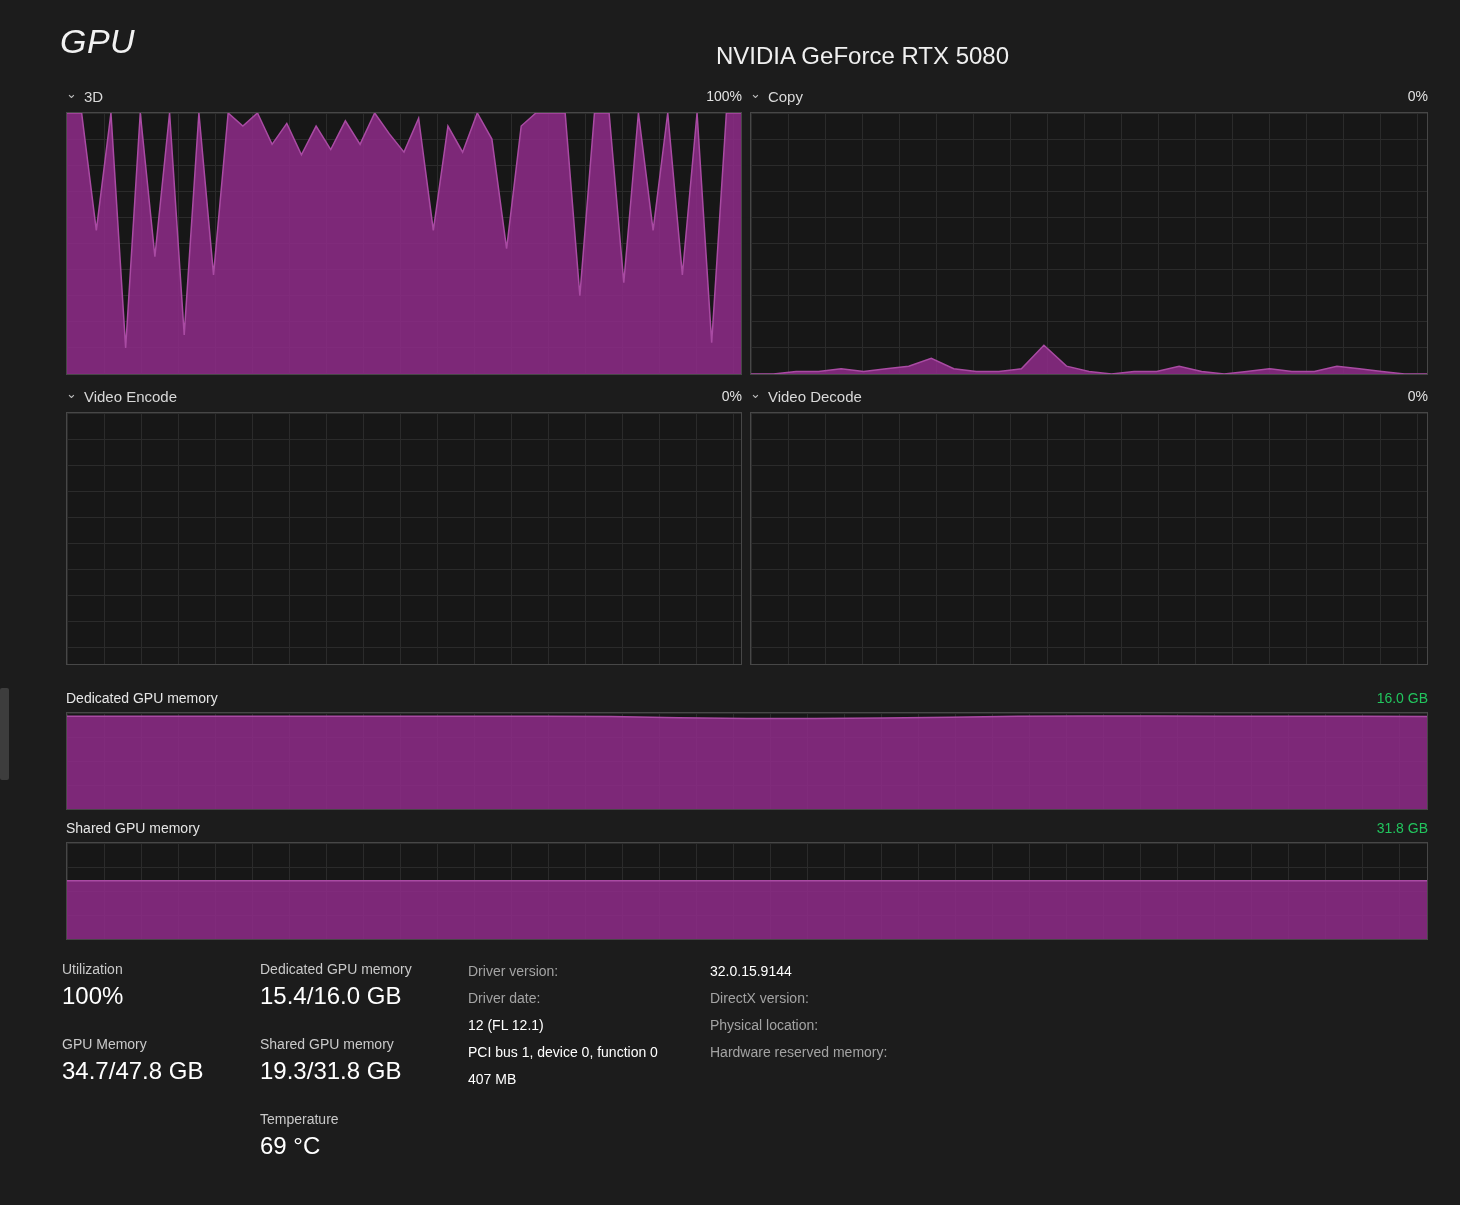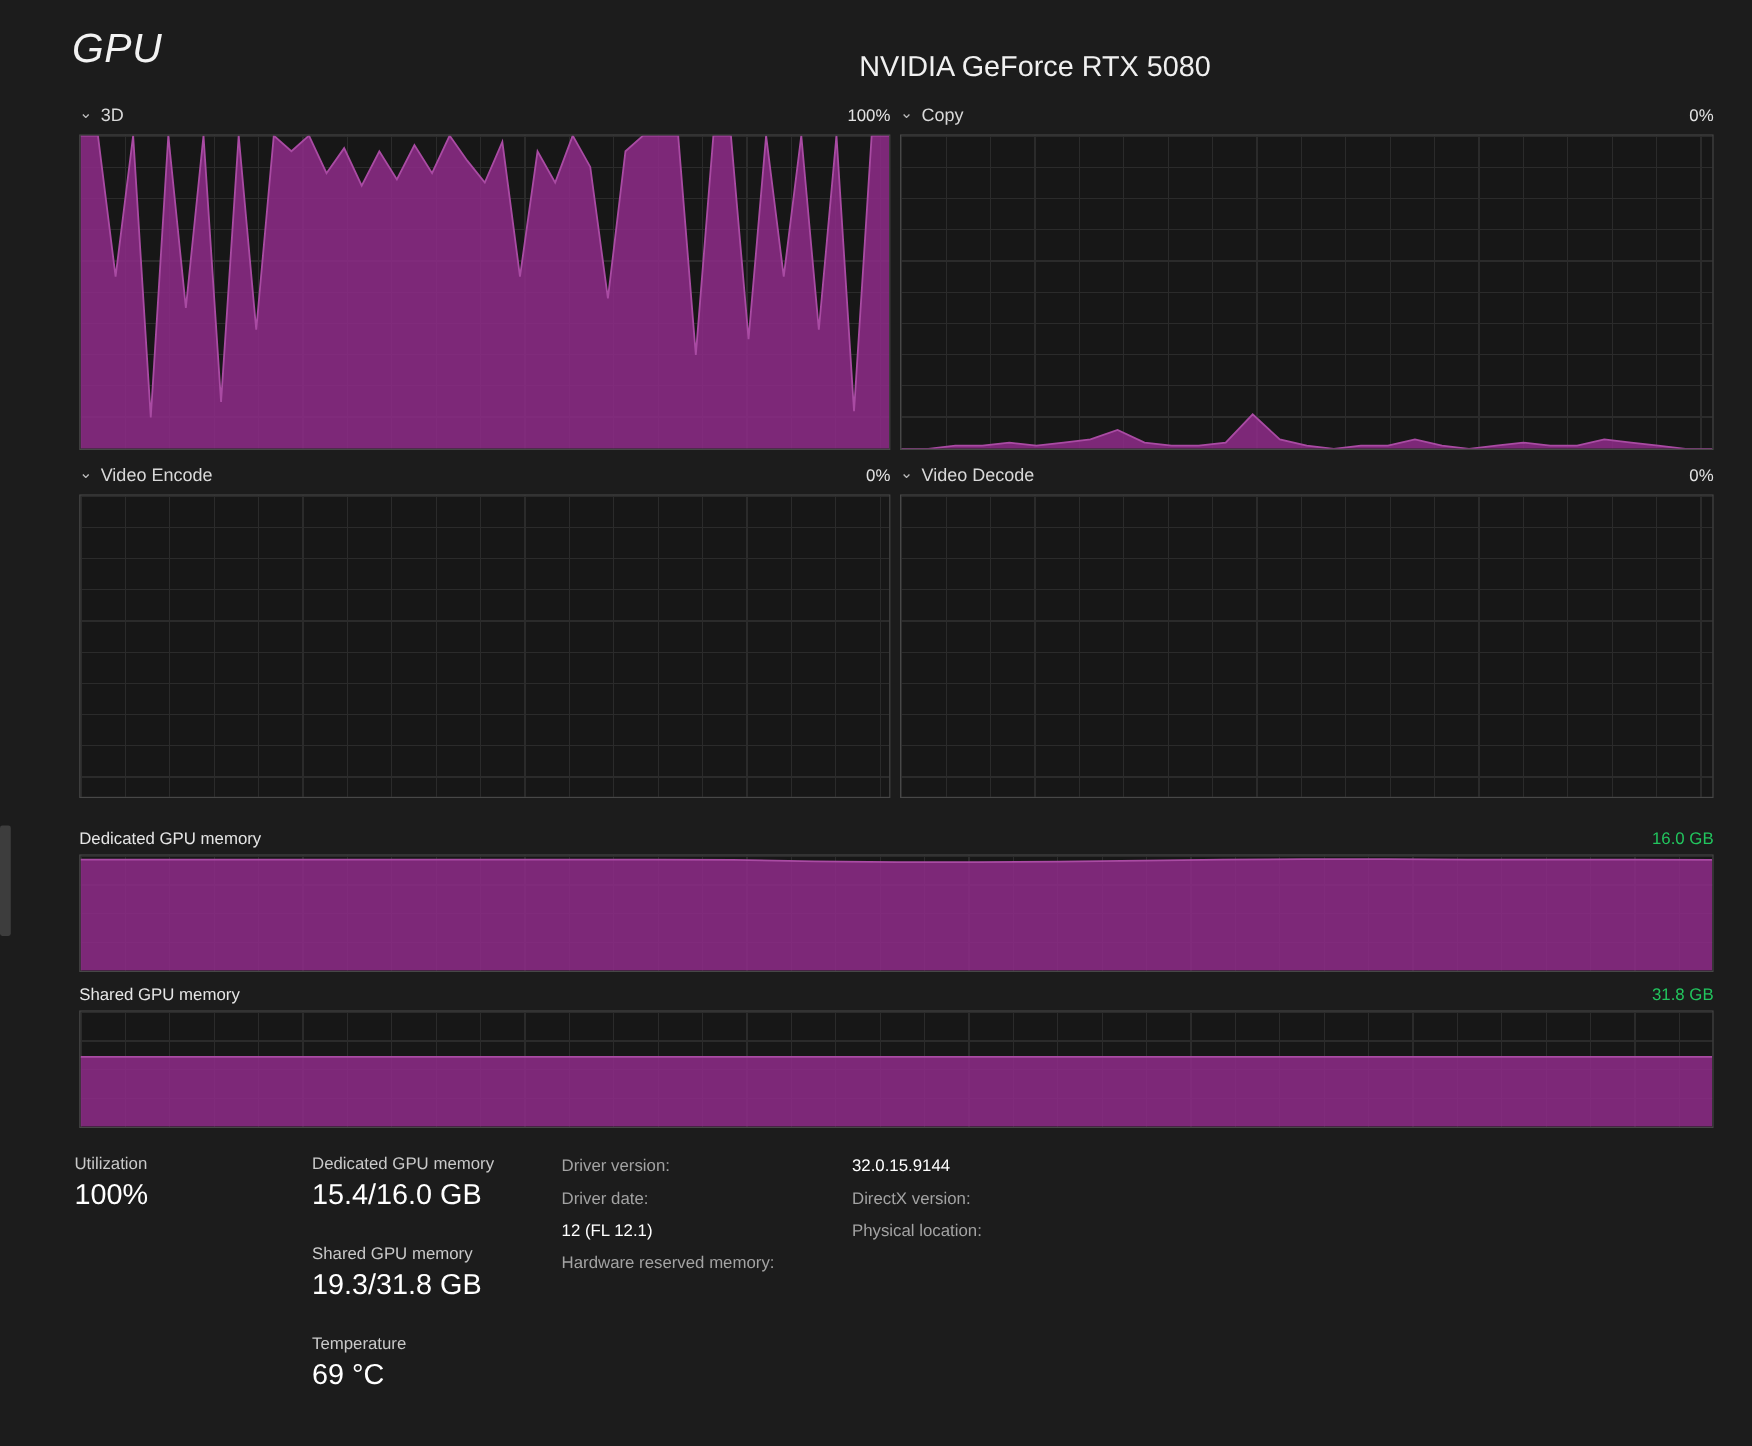--- a/index.html
+++ b/index.html
@@ -123,20 +123,24 @@
       <polygon points="0.00,39.31 5.00,39.31 10.00,39.31 15.00,39.31 20.00,39.31 25.00,39.31 30.00,39.31 35.00,39.31 40.00,39.31 45.00,39.31 50.00,39.31 55.00,39.31 60.00,39.31 65.00,39.31 70.00,39.31 75.00,39.31 80.00,39.31 85.00,39.31 90.00,39.31 95.00,39.31 100.00,39.31 100,100 0,100" fill="#8f2b89" fill-opacity="0.85"></polygon>
       <polyline points="0.00,39.31 5.00,39.31 10.00,39.31 15.00,39.31 20.00,39.31 25.00,39.31 30.00,39.31 35.00,39.31 40.00,39.31 45.00,39.31 50.00,39.31 55.00,39.31 60.00,39.31 65.00,39.31 70.00,39.31 75.00,39.31 80.00,39.31 85.00,39.31 90.00,39.31 95.00,39.31 100.00,39.31" fill="none" stroke="#a94ba3" stroke-width="1.5" vector-effect="non-scaling-stroke"></polyline>
     </svg>
   </div>
 
 <div class="abs" style="left:62px;top:960px;width:190px;">
   <div class="stat-group">
     <div class="stat-label">Utilization</div>
     <div class="stat-value">100%</div>
   </div>
+  <div class="stat-group">
+    <div class="stat-label">GPU Memory</div>
+    <div class="stat-value">34.7/47.8 GB</div>
+  </div>
 </div>
 
 <div class="abs" style="left:260px;top:960px;width:205px;">
   <div class="stat-group">
     <div class="stat-label">Dedicated GPU memory</div>
     <div class="stat-value">15.4/16.0 GB</div>
   </div>
   <div class="stat-group">
     <div class="stat-label">Shared GPU memory</div>
     <div class="stat-value">19.3/31.8 GB</div>
@@ -147,14 +151,16 @@
   </div>
 </div>
 
 <div class="abs driver-grid" style="left:468px;top:962px;width:700px;">
   <div class="driver-label">Driver version:</div>
   <div class="driver-value">32.0.15.9144</div>
   <div class="driver-label">Driver date:</div>
   <div class="driver-label">DirectX version:</div>
   <div class="driver-value">12 (FL 12.1)</div>
   <div class="driver-label">Physical location:</div>
+  <div class="driver-value">PCI bus 1, device 0, function 0</div>
   <div class="driver-label">Hardware reserved memory:</div>
+  <div class="driver-value">407 MB</div>
 </div>
 
 </body></html>

